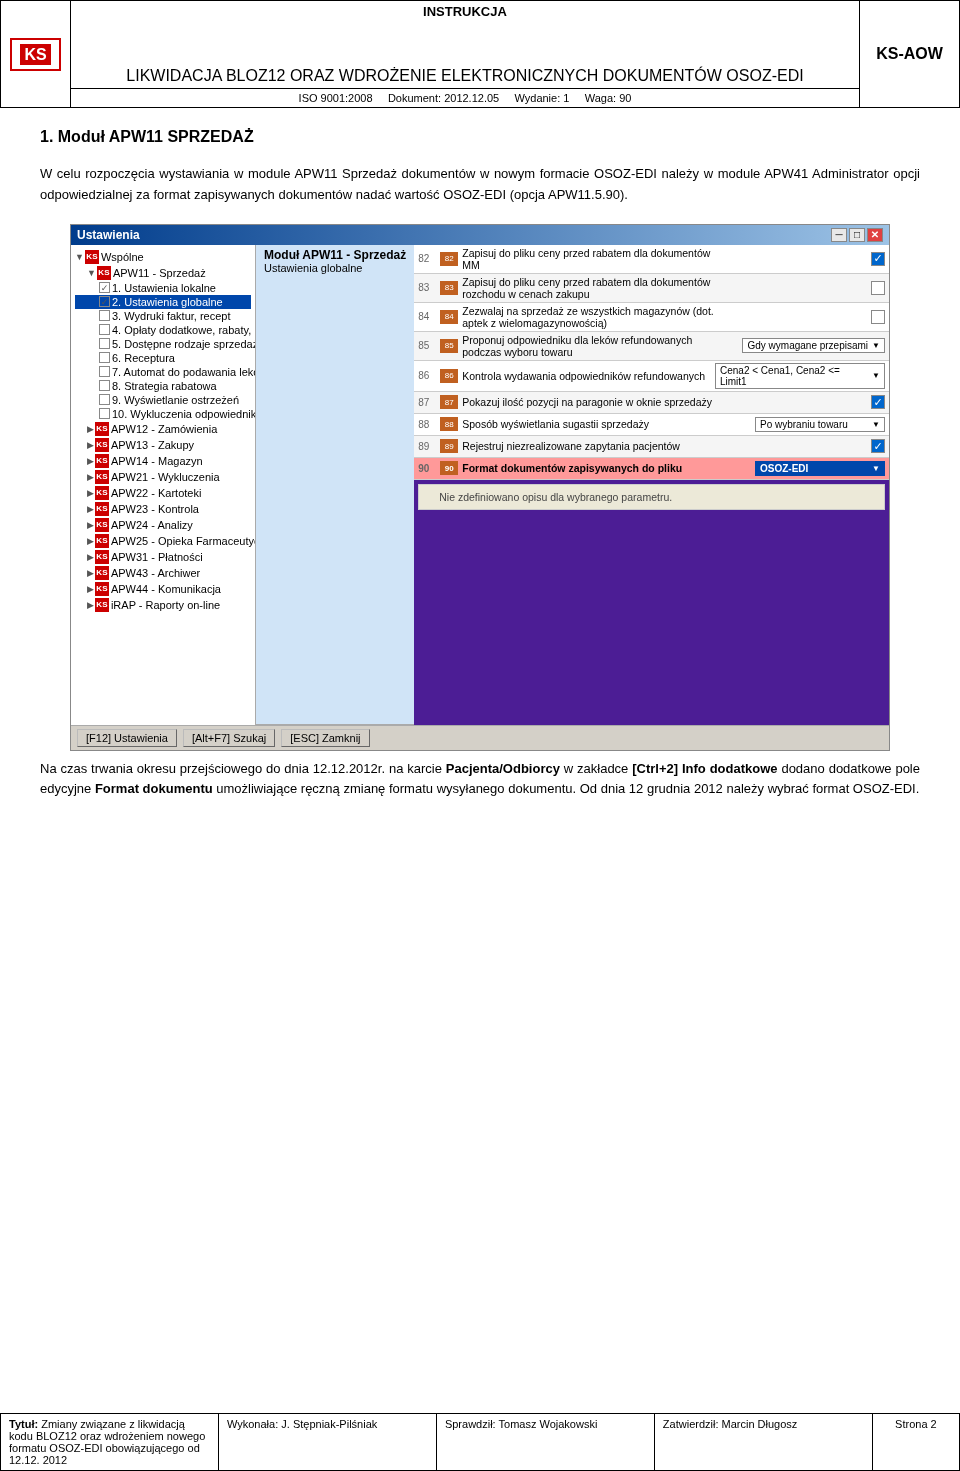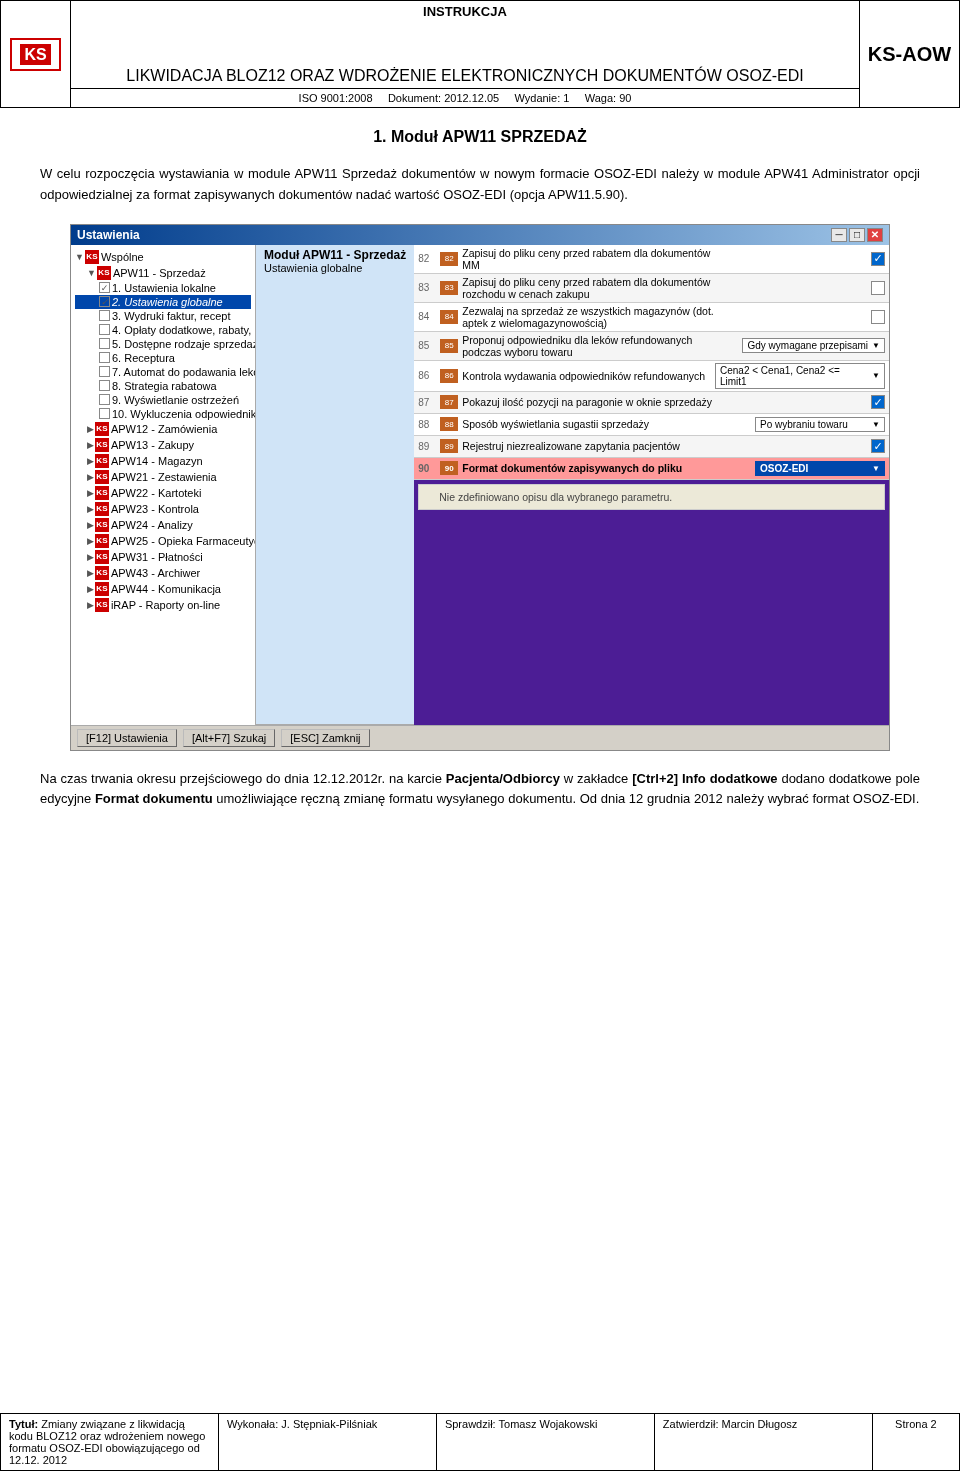--- a/index.html
+++ b/index.html
@@ -5,39 +5,39 @@
     * { box-sizing: border-box; margin: 0; padding: 0; }
     body { font-family: Arial, sans-serif; font-size: 13px; background: #fff; width: 960px; }
 
     
     .header-table { width: 100%; border-collapse: collapse; border: 1px solid #000; }
     .header-table td, .header-table th { border: 1px solid #000; padding: 3px 6px; }
     .header-logo { width: 70px; text-align: center; font-weight: bold; font-size: 18px; }
     .header-center { text-align: center; }
     .header-center .title-main { font-weight: bold; font-size: 13px; }
     .header-center .title-sub { font-size: 16px; margin-top: 48px; }
-    .header-right { text-align: center; font-weight: bold; font-size: 20px; width: 100px; }
+    .header-right { text-align: center; font-weight: bold; font-size: 16px; width: 100px; }
     .header-meta { font-size: 11px; text-align: center; }
 
     
     .main-content { padding: 20px 40px; }
-    .section-title { text-align: center; font-size: 16px; font-weight: bold; margin-bottom: 18px; }
+    .section-title { text-align: left; font-size: 16px; font-weight: bold; margin-bottom: 18px; }
     .body-text { font-size: 13px; line-height: 1.6; margin-bottom: 18px; text-align: justify; }
 
     
-    .screenshot-container { border: 1px solid #888; margin: 18px auto; width: 820px; background: #f0f0f0; }
+    .screenshot-container { border: 1px solid #888; margin: 8px auto; width: 820px; background: #f0f0f0; }
     .win-titlebar { background: linear-gradient(to right, #003c8c, #9dc3e6); color: #fff; padding: 3px 6px; font-size: 12px; font-weight: bold; display: flex; justify-content: space-between; align-items: center; }
     .win-close-btns { display: flex; gap: 2px; }
     .win-btn { width: 16px; height: 14px; background: #e8e8e8; border: 1px solid #888; font-size: 10px; display: flex; align-items: center; justify-content: center; cursor: pointer; color: #000; }
     .win-inner { display: flex; height: 480px; }
 
     
     .tree-panel { width: 185px; background: #fff; border-right: 1px solid #aaa; overflow-y: auto; padding: 4px; font-size: 11px; flex-shrink: 0; }
     .tree-item { display: flex; align-items: center; padding: 1px 0; cursor: pointer; white-space: nowrap; }
-    .tree-item.selected { background: #0047ab; color: #fff; font-style: italic; }
+    .tree-item.selected { background: #0047ab; color: #fff; }
     .tree-icon { width: 14px; height: 14px; margin-right: 2px; display: inline-flex; align-items: center; justify-content: center; flex-shrink: 0; }
     .tree-ks-icon { background: #c00; color: #fff; font-size: 8px; font-weight: bold; padding: 0 1px; }
     .expand-icon { color: #555; font-size: 9px; margin-right: 1px; }
     .tree-indent1 { padding-left: 12px; }
     .tree-indent2 { padding-left: 24px; }
     .tree-check { width: 11px; height: 11px; border: 1px solid #888; background: #fff; display: inline-flex; align-items: center; justify-content: center; font-size: 8px; color: #555; margin-right: 2px; flex-shrink: 0; }
     .tree-check.checked::after { content: "✓"; font-size: 9px; }
 
     
     .content-panel { flex: 1; background: #4c1d95; overflow-y: auto; padding: 0; display: flex; flex-direction: row; }
@@ -188,21 +188,21 @@
               <span> APW13 - Zakupy</span>
             </div>
             <div class="tree-item tree-indent1">
               <span class="expand-icon">▶</span>
               <span class="tree-icon tree-ks-icon">KS</span>
               <span> APW14 - Magazyn</span>
             </div>
             <div class="tree-item tree-indent1">
               <span class="expand-icon">▶</span>
               <span class="tree-icon tree-ks-icon">KS</span>
-              <span> APW21 - Zestawienia</span>
+              <span> APW21 - Wykluczenia</span>
             </div>
             <div class="tree-item tree-indent1">
               <span class="expand-icon">▶</span>
               <span class="tree-icon tree-ks-icon">KS</span>
               <span> APW22 - Kartoteki</span>
             </div>
             <div class="tree-item tree-indent1">
               <span class="expand-icon">▶</span>
               <span class="tree-icon tree-ks-icon">KS</span>
               <span> APW23 - Kontrola</span>

